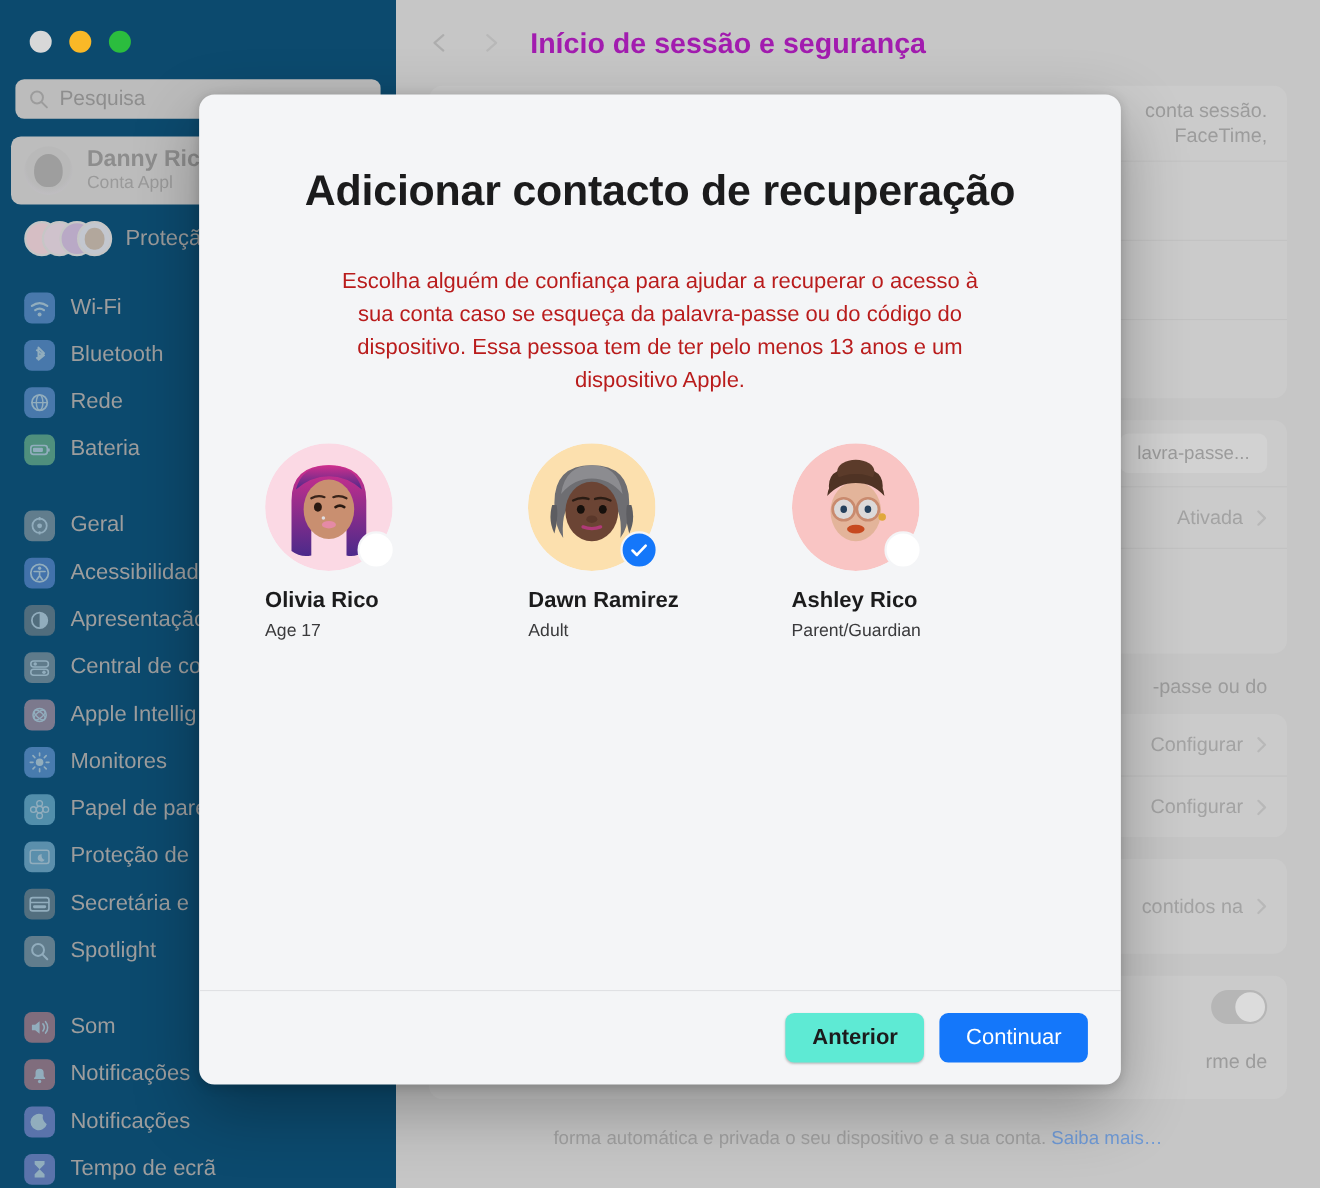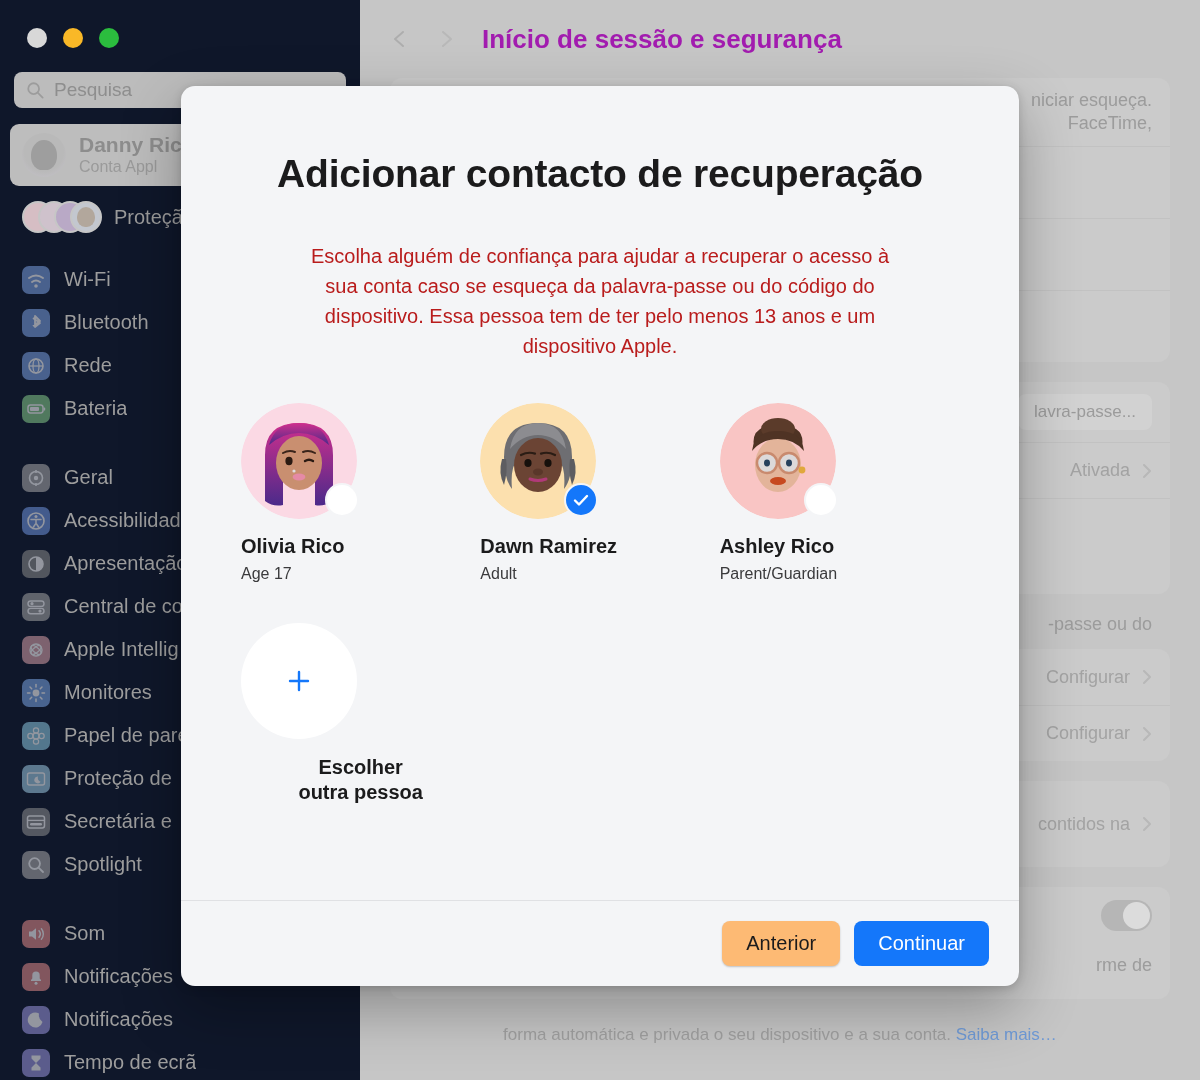--- a/index.html
+++ b/index.html
@@ -10,21 +10,21 @@
     background: #c9c9c9;
   }
 
   #root { position: relative; width: 1200px; height: 1080px; }
 
   
   .window { position: absolute; inset: 0; display: flex; }
 
   .sidebar {
     width: 360px; height: 1080px;
-    background: #0f172a;
+    background: #0c4a6e;
     padding-top: 10px;
     position: relative;
     overflow: hidden;
   }
   .traffic { display: flex; gap: 16px; padding: 18px 0 0 27px; }
   .light { width: 20px; height: 20px; border-radius: 50%; }
   .light.close { background: #d8d8d8; }
   .light.min   { background: #f9b827; }
   .light.max   { background: #2bbd3e; }
 
@@ -187,22 +187,23 @@
     height: 86px; border-top: 1px solid #e0e1e4;
     display: flex; align-items: center; justify-content: flex-end;
     gap: 14px; padding-right: 30px;
   }
   .btn {
     font-family: "Liberation Sans", sans-serif;
     font-size: 20px; border-radius: 8px; padding: 11px 24px;
     border: none; cursor: default;
   }
   .btn-sec {
-    background: #fdba74; color: #1b1b1c;
+    background: #5eead4; color: #1b1b1c;
     box-shadow: 0 1px 2px rgba(0,0,0,.22);
+    font-weight: bold;
   }
   .btn-pri { background: #1477fa; color: #ffffff; font-weight: 400; }
 </style>
 </head>
 <body>
 
 <div id="root">
 
   <div class="window">
 
@@ -441,21 +442,21 @@
         <svg class="chev" viewBox="0 0 20 20">
           <polyline points="7,3 15,10 7,17" fill="none" stroke="#a5a5a5" stroke-width="2" stroke-linecap="round" stroke-linejoin="round"></polyline>
         </svg>
         <span class="page-title">Início de sessão e segurança</span>
       </div>
 
       <div class="panel">
 
         <div class="card">
           <div class="row" style="flex-direction:column;align-items:flex-end;gap:2px;">
-            <span class="row-txt">niciar esqueça.</span>
+            <span class="row-txt">conta sessão.</span>
             <span class="row-txt">FaceTime,</span>
           </div>
           <div class="row" style="height:72px;">
               <span></span>
               <span></span>
             </div>
           <div class="row" style="height:72px;">
               <span></span>
               <span></span>
             </div>
@@ -611,29 +612,20 @@
                   <ellipse cx="47" cy="60" rx="3" ry="3.4" fill="#25405c"></ellipse>
                   <ellipse cx="69" cy="60" rx="3" ry="3.4" fill="#25405c"></ellipse>
                   <ellipse cx="58" cy="78" rx="8" ry="4" fill="#c7491f"></ellipse>
                   <circle cx="82" cy="67" r="3.4" fill="#e0a83c"></circle>
                 </svg></div>
               <div class="badge"></div>
             </div>
             <div class="p-name">Ashley Rico</div>
             <div class="p-role">Parent/Guardian</div>
           </div>
-          <div class="person">
-            <div class="add-circle">
-              <svg width="30" height="30" viewBox="0 0 30 30">
-                <line x1="15" y1="6" x2="15" y2="24" stroke="#1477fa" stroke-width="2.4" stroke-linecap="round"></line>
-                <line x1="6" y1="15" x2="24" y2="15" stroke="#1477fa" stroke-width="2.4" stroke-linecap="round"></line>
-              </svg>
-            </div>
-            <div class="add-label">Escolher<br>outra pessoa</div>
-          </div>
         </div>
     </div>
 
     <div class="sheet-footer">
       <button class="btn btn-sec">Anterior</button>
       <button class="btn btn-pri">Continuar</button>
     </div>
   </div>
 </div>
 

